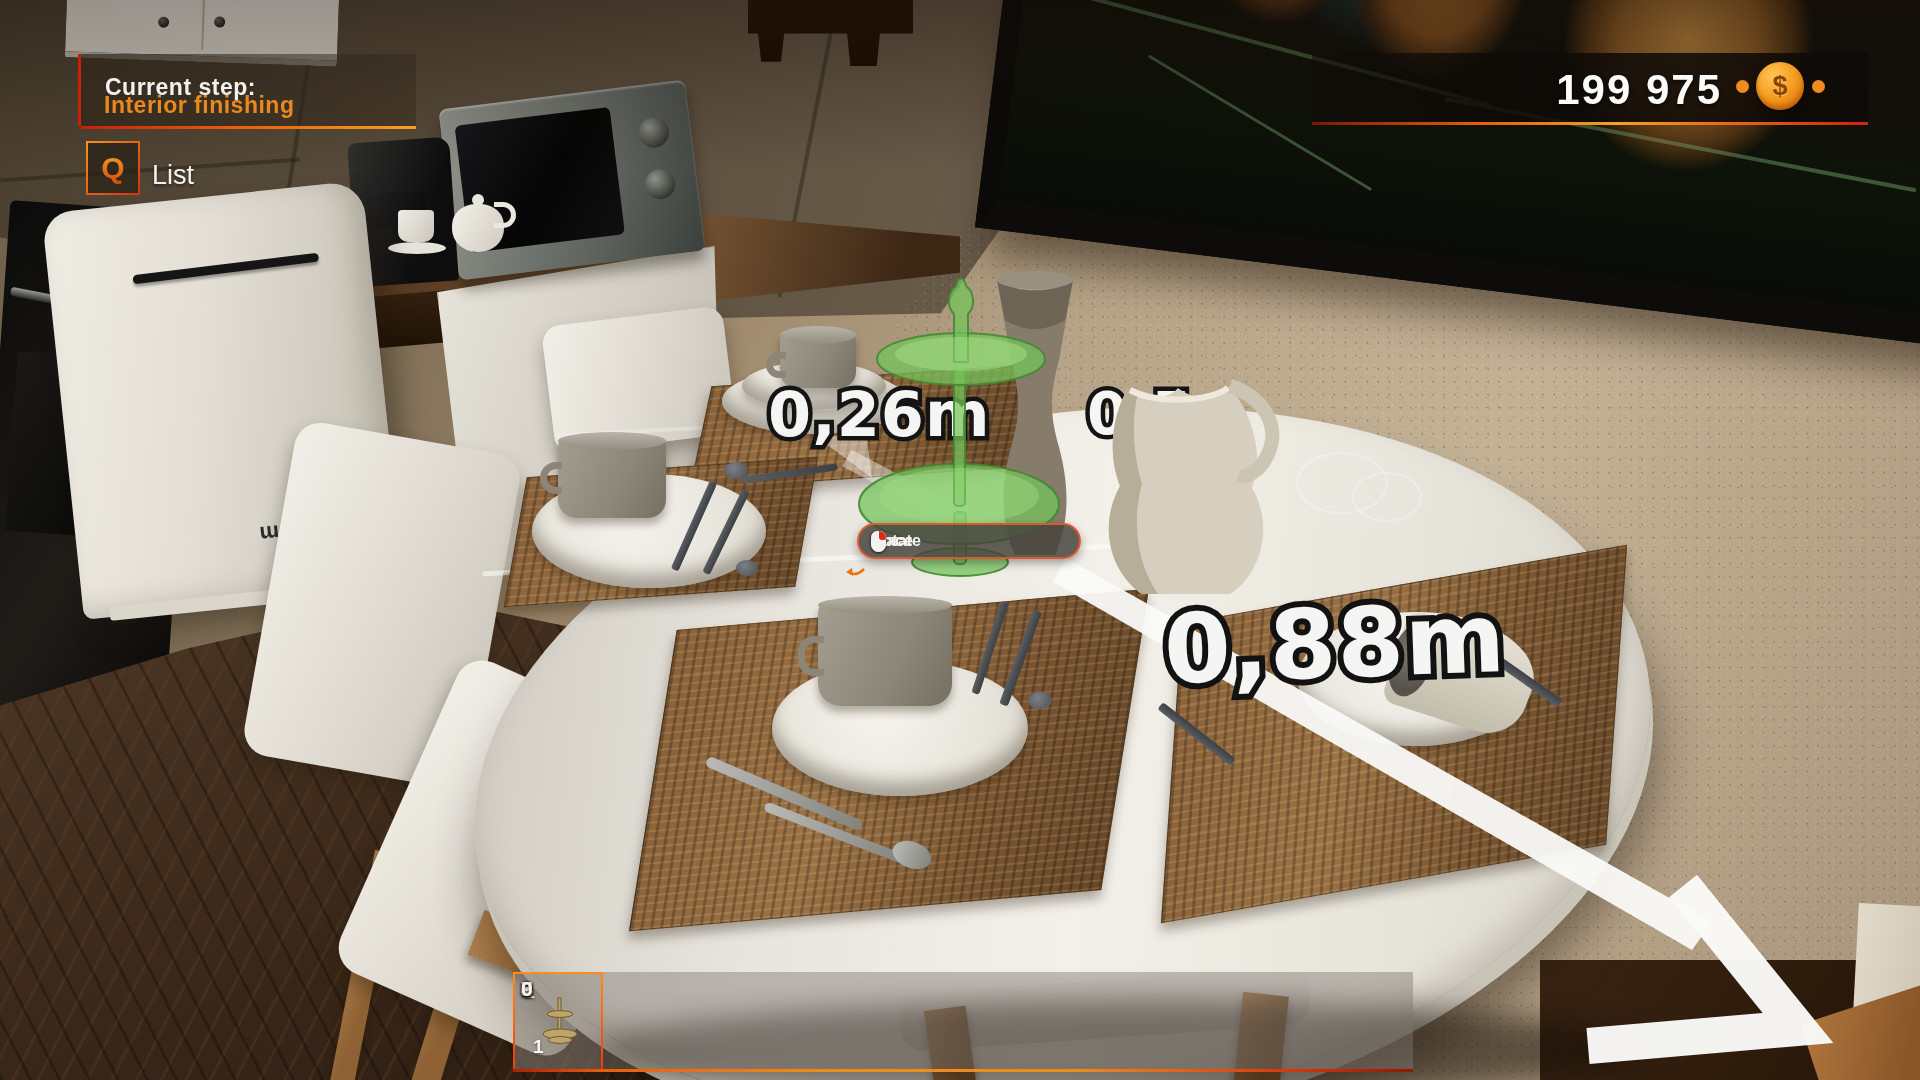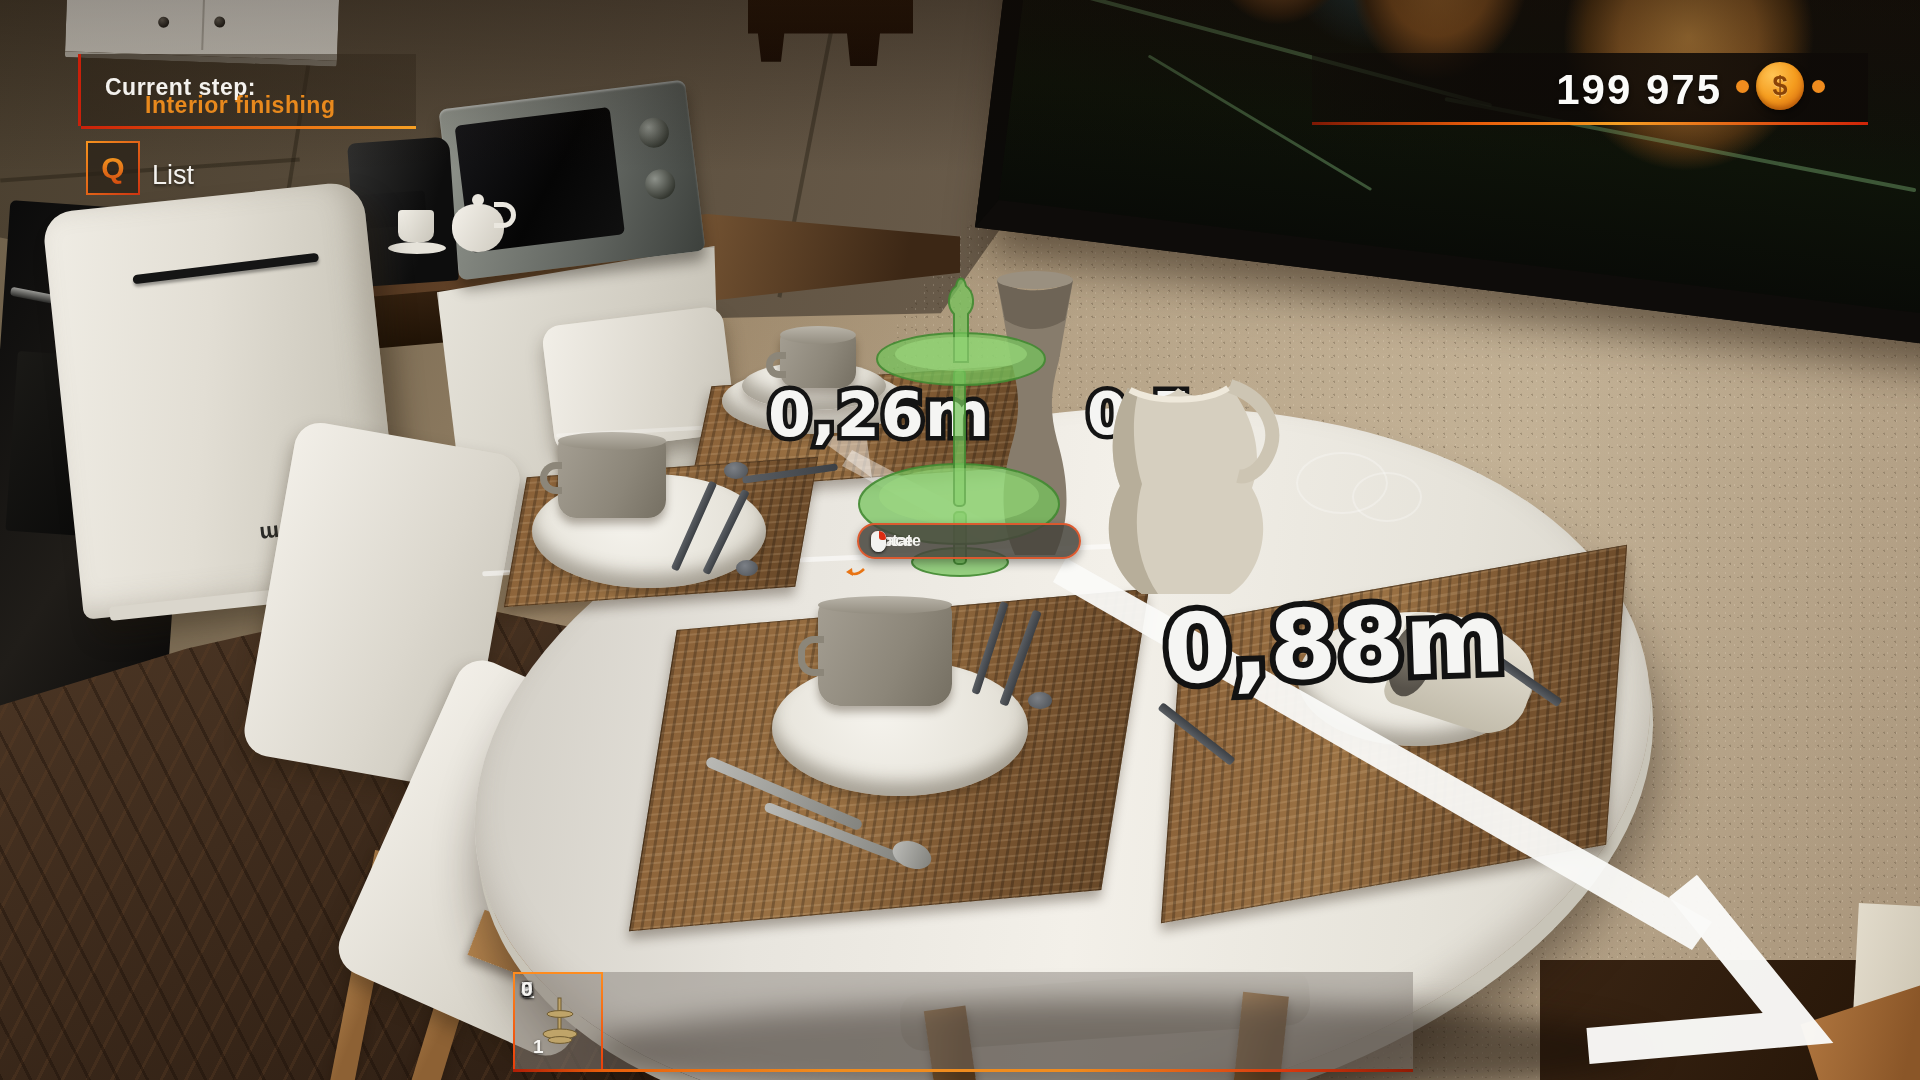--- a/index.html
+++ b/index.html
@@ -183,21 +183,21 @@
       radial-gradient(150% 120% at 52% 46%, transparent 58%, rgba(18,10,4,.38) 100%);}
 
   
   .hud{font-family:"Liberation Sans",sans-serif;}
   .step-box{left:78px;top:54px;width:338px;height:72px;
     background:linear-gradient(90deg,rgba(46,36,24,.68),rgba(46,36,24,.42));
     border-left:3px solid #c9200a;}
   .step-box .line{left:0;bottom:-3px;width:100%;height:3px;
     background:linear-gradient(90deg,#c9200a,#e85d0a 45%,#f6a024);}
   .step-label{left:24px;top:20px;font-size:23px;font-weight:700;color:#f4f2ee;letter-spacing:.5px;text-align:right;}
-  .step-value{left:23px;top:38px;font-size:23px;font-weight:700;color:#e8891d;letter-spacing:.5px;margin-left:41px;}
+  .step-value{left:23px;top:38px;font-size:23px;font-weight:700;color:#e8891d;letter-spacing:.5px;}
   .qkey{left:86px;top:141px;width:54px;height:54px;background:rgba(40,32,22,.72);
     border:2px solid;border-image:linear-gradient(135deg,#f5921e,#cf3410) 1;
     display:flex;align-items:center;justify-content:center;position:absolute;}
   .qkey span{position:static;font-size:30px;font-weight:700;
     background:linear-gradient(180deg,#f8a візьм22,#d24a10);
     background:linear-gradient(180deg,#f8a422,#d24a10);-webkit-background-clip:text;background-clip:text;color:transparent;}
   .list-label{left:152px;top:160px;font-size:27px;font-weight:400;color:#f4f2ee;text-shadow:0 2px 3px rgba(0,0,0,.5);}
 
   .money-box{left:1312px;top:53px;width:556px;height:72px;
     background:linear-gradient(90deg,rgba(16,12,8,.55),rgba(14,10,7,.85) 30%,rgba(14,10,7,.88));}

